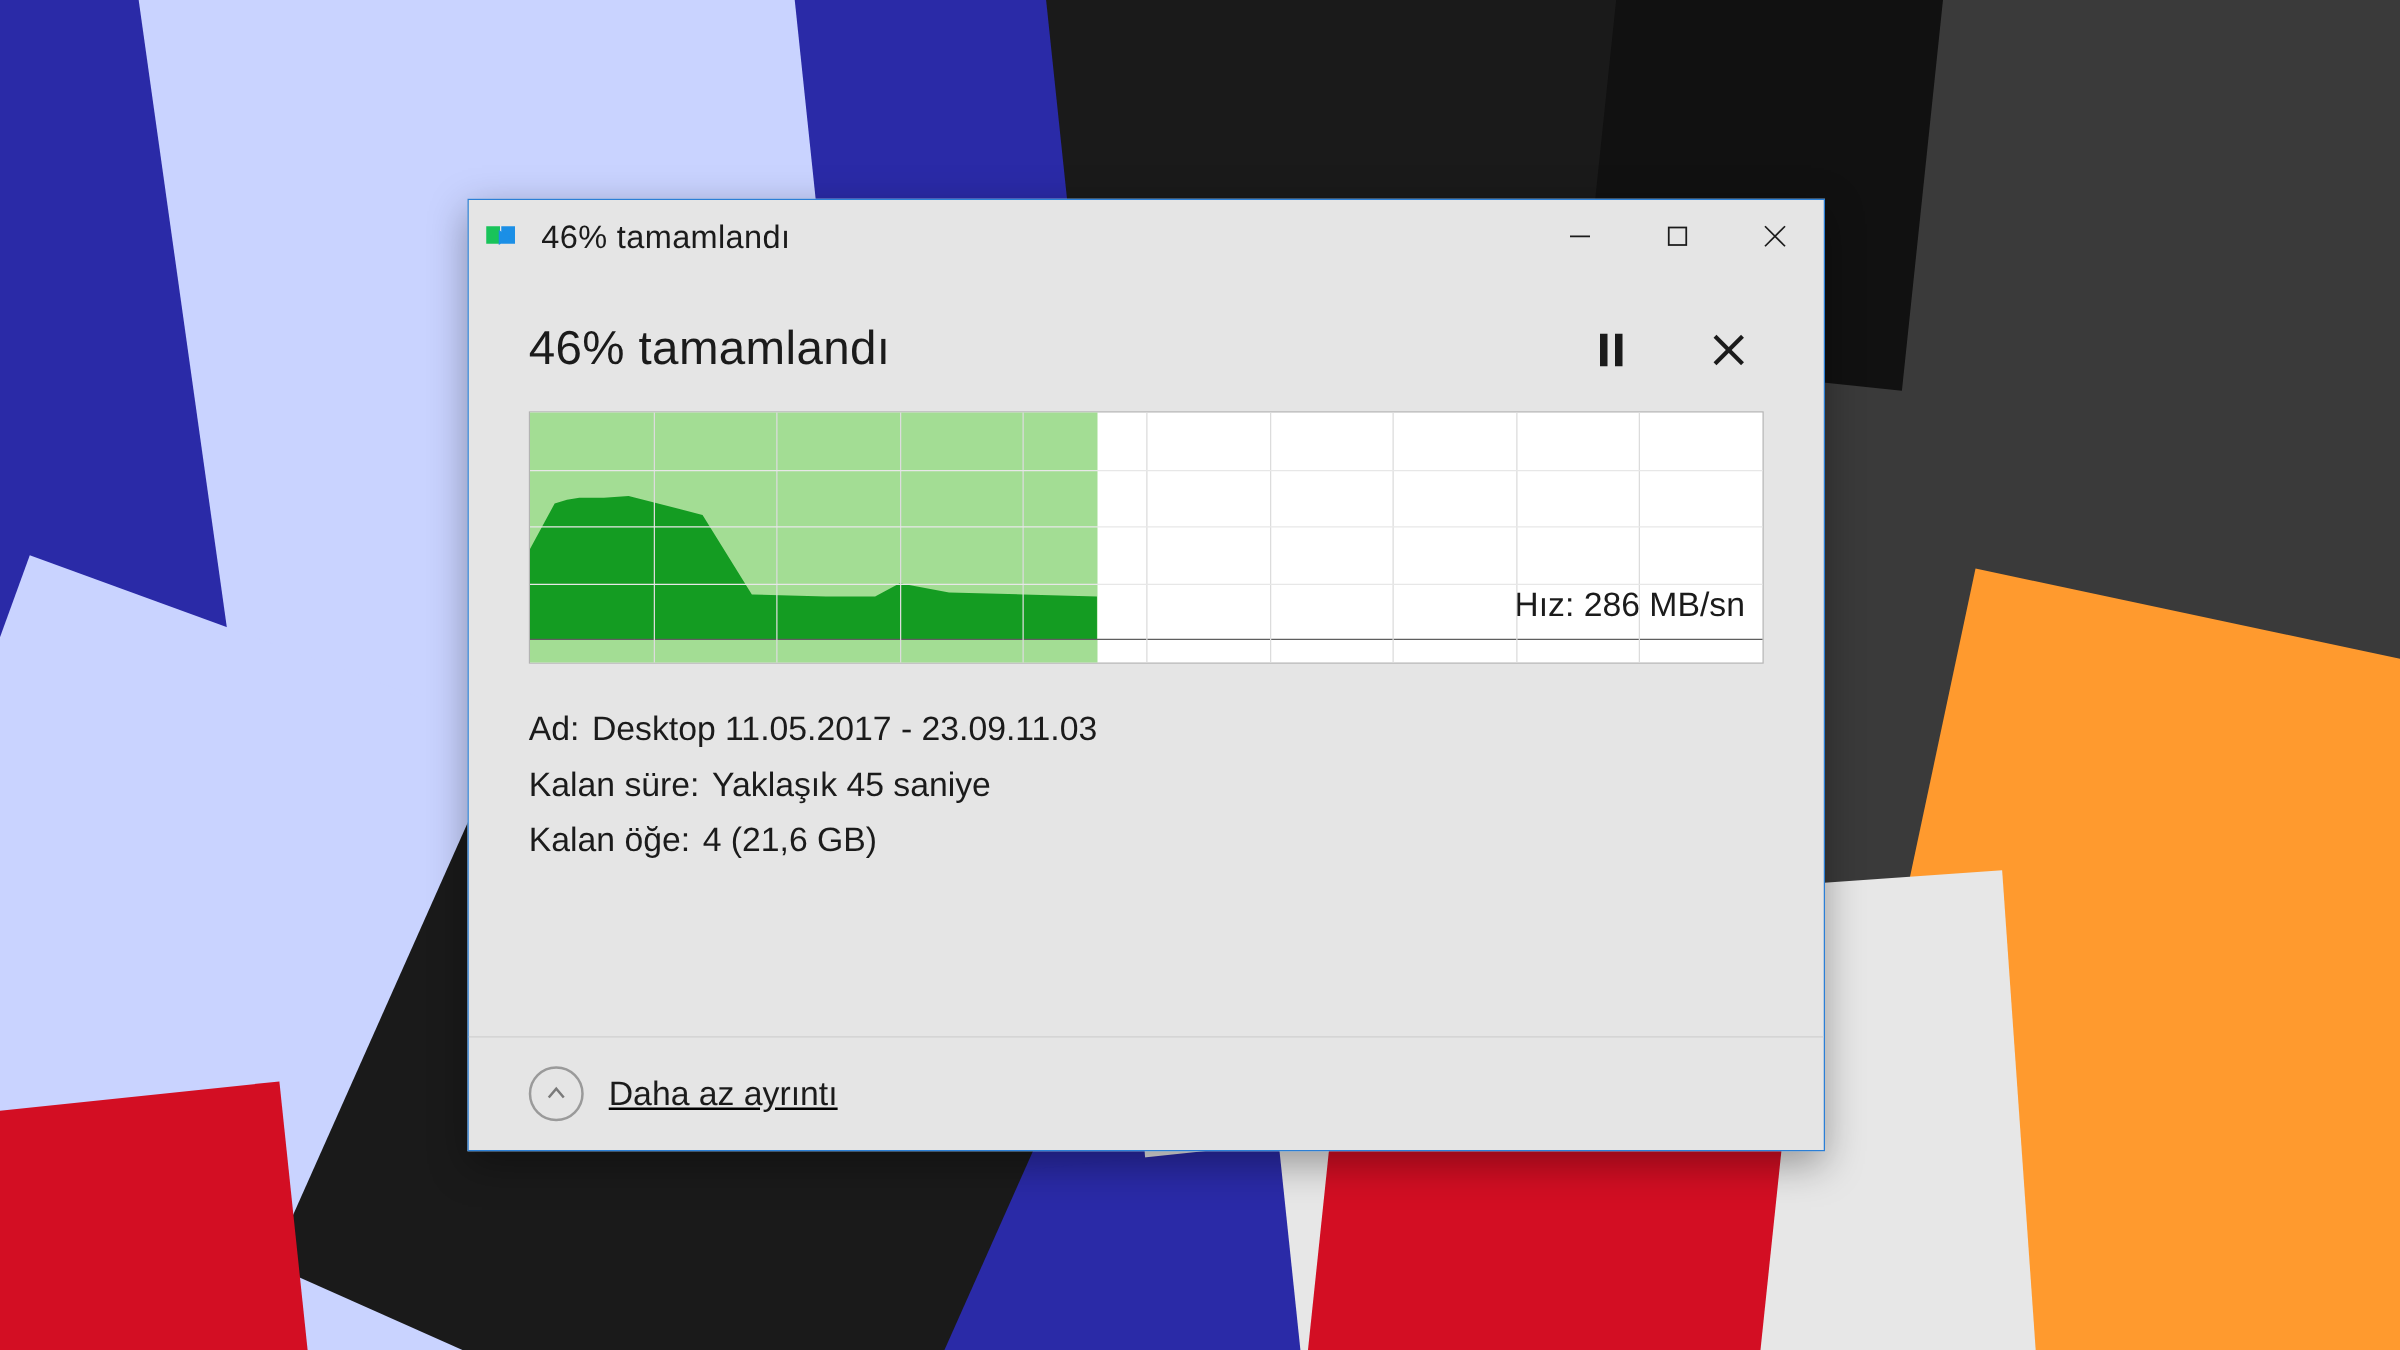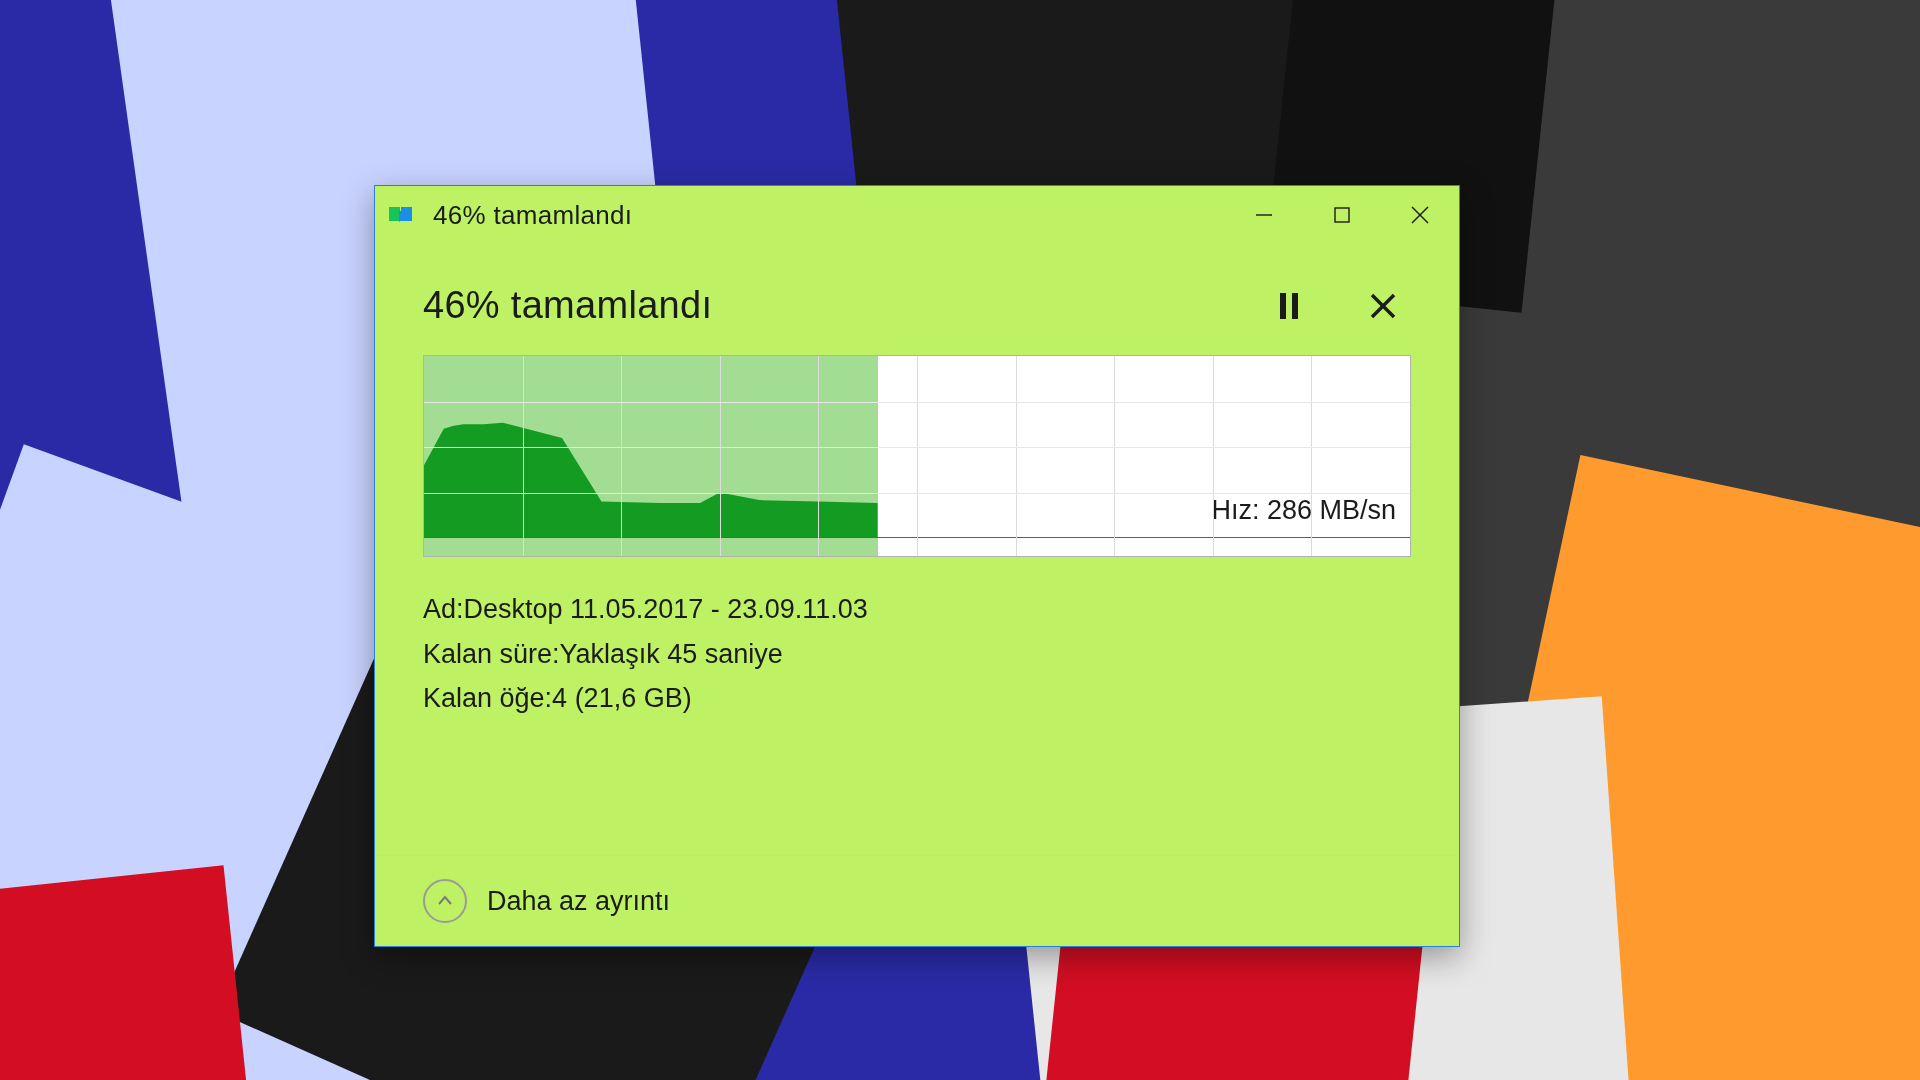--- a/index.html
+++ b/index.html
@@ -14,21 +14,21 @@
   .s6{left:920px;top:720px;width:700px;height:500px;background:#e7e7e7;transform:rotate(-4deg);}
   .s7{left:-120px;top:560px;width:800px;height:700px;background:#c9d3ff;transform:rotate(20deg);}
   .s8{left:1060px;top:760px;width:360px;height:400px;background:#d30e23;transform:rotate(6deg);}
   .s9{left:540px;top:940px;width:500px;height:300px;background:#2a2aa7;transform:rotate(-6deg);}
   .s10{left:300px;top:620px;width:520px;height:520px;background:#1a1a1a;transform:rotate(24deg);}
   .s11{left:-60px;top:880px;width:300px;height:300px;background:#d30e23;transform:rotate(-6deg);}
   .s12{left:650px;top:-40px;width:200px;height:340px;background:#2a2aa7;transform:rotate(-6deg);}
   .s13{left:1280px;top:-40px;width:260px;height:340px;background:#111;transform:rotate(6deg);}
   
   .window{position:absolute;left:374px;top:159px;width:1084px;height:760px;
-          background:#bef264;border:1px solid #2b7fd6;box-shadow:0 10px 30px rgba(0,0,0,.35);margin-top:26px;}
+          background:#e5e5e5;border:1px solid #2b7fd6;box-shadow:0 10px 30px rgba(0,0,0,.35);}
   
   .titlebar{height:58px;display:flex;align-items:center;}
   .titlebar .icon-box{margin-left:14px;width:34px;height:24px;position:relative;}
   .titlebar .icon-box .sq-g{position:absolute;left:0;top:4px;width:11px;height:14px;background:#19c35a;}
   .titlebar .icon-box .sq-b{position:absolute;left:12px;top:4px;width:11px;height:14px;background:#1b8fe6;}
   .titlebar .icon-box .arr{position:absolute;left:10px;top:7px;width:0;height:0;
         border-top:6px solid transparent;border-bottom:6px solid transparent;border-left:10px solid #1b8fe6;}
   .titlebar .title-text{font-size:26px;color:#1b1b1b;margin-left:10px;letter-spacing:.3px;}
   .win-controls{margin-left:auto;display:flex;}
   .win-btn{width:78px;height:58px;display:flex;align-items:center;justify-content:center;}
@@ -47,25 +47,25 @@
   .chart{position:relative;margin-top:28px;height:200px;border:1px solid #b3b3b3;background:#ffffff;padding-left:16px;}
   .chart .vline{position:absolute;top:0;bottom:0;width:1px;background:#dcdcdc;}
   .chart .hline{position:absolute;left:0;right:0;height:1px;background:#e7e7e7;}
   .chart .fill-light{position:absolute;top:0;bottom:0;left:0;background:#a3dd94;}
   .chart .dark-poly{position:absolute;bottom:0;left:0;}
   .chart .dark-poly svg{display:block;}
   .chart .baseline{position:absolute;left:0;right:0;bottom:18px;height:1px;background:#5f5f5f;}
   .chart .speed-label{position:absolute;right:14px;bottom:30px;font-size:27px;color:#1b1b1b;}
   
   .info{margin-top:30px;font-size:27px;color:#1b1b1b;line-height:1.65;}
-  .info .row{display:flex;}
+  .info .row{display:flex;gap:10px;}
   .info .row .lbl{white-space:nowrap;}
   
   .footer{position:absolute;left:0;right:0;bottom:0;height:90px;border-top:1px solid #cfcfcf;
-          display:flex;align-items:center;padding-left:48px;gap:20px;}
+          display:flex;align-items:center;padding-left:48px;gap:20px;text-decoration:underline;}
   .chev{width:40px;height:40px;border:2px solid #9a9a9a;border-radius:50%;
         display:flex;align-items:center;justify-content:center;}
   .chev svg{stroke:#7a7a7a;}
   .footer-text{font-size:27px;color:#1b1b1b;}
 </style>
 </head>
 <body>
 
 <div class="wallpaper">
   <div class="shape s1"></div>

